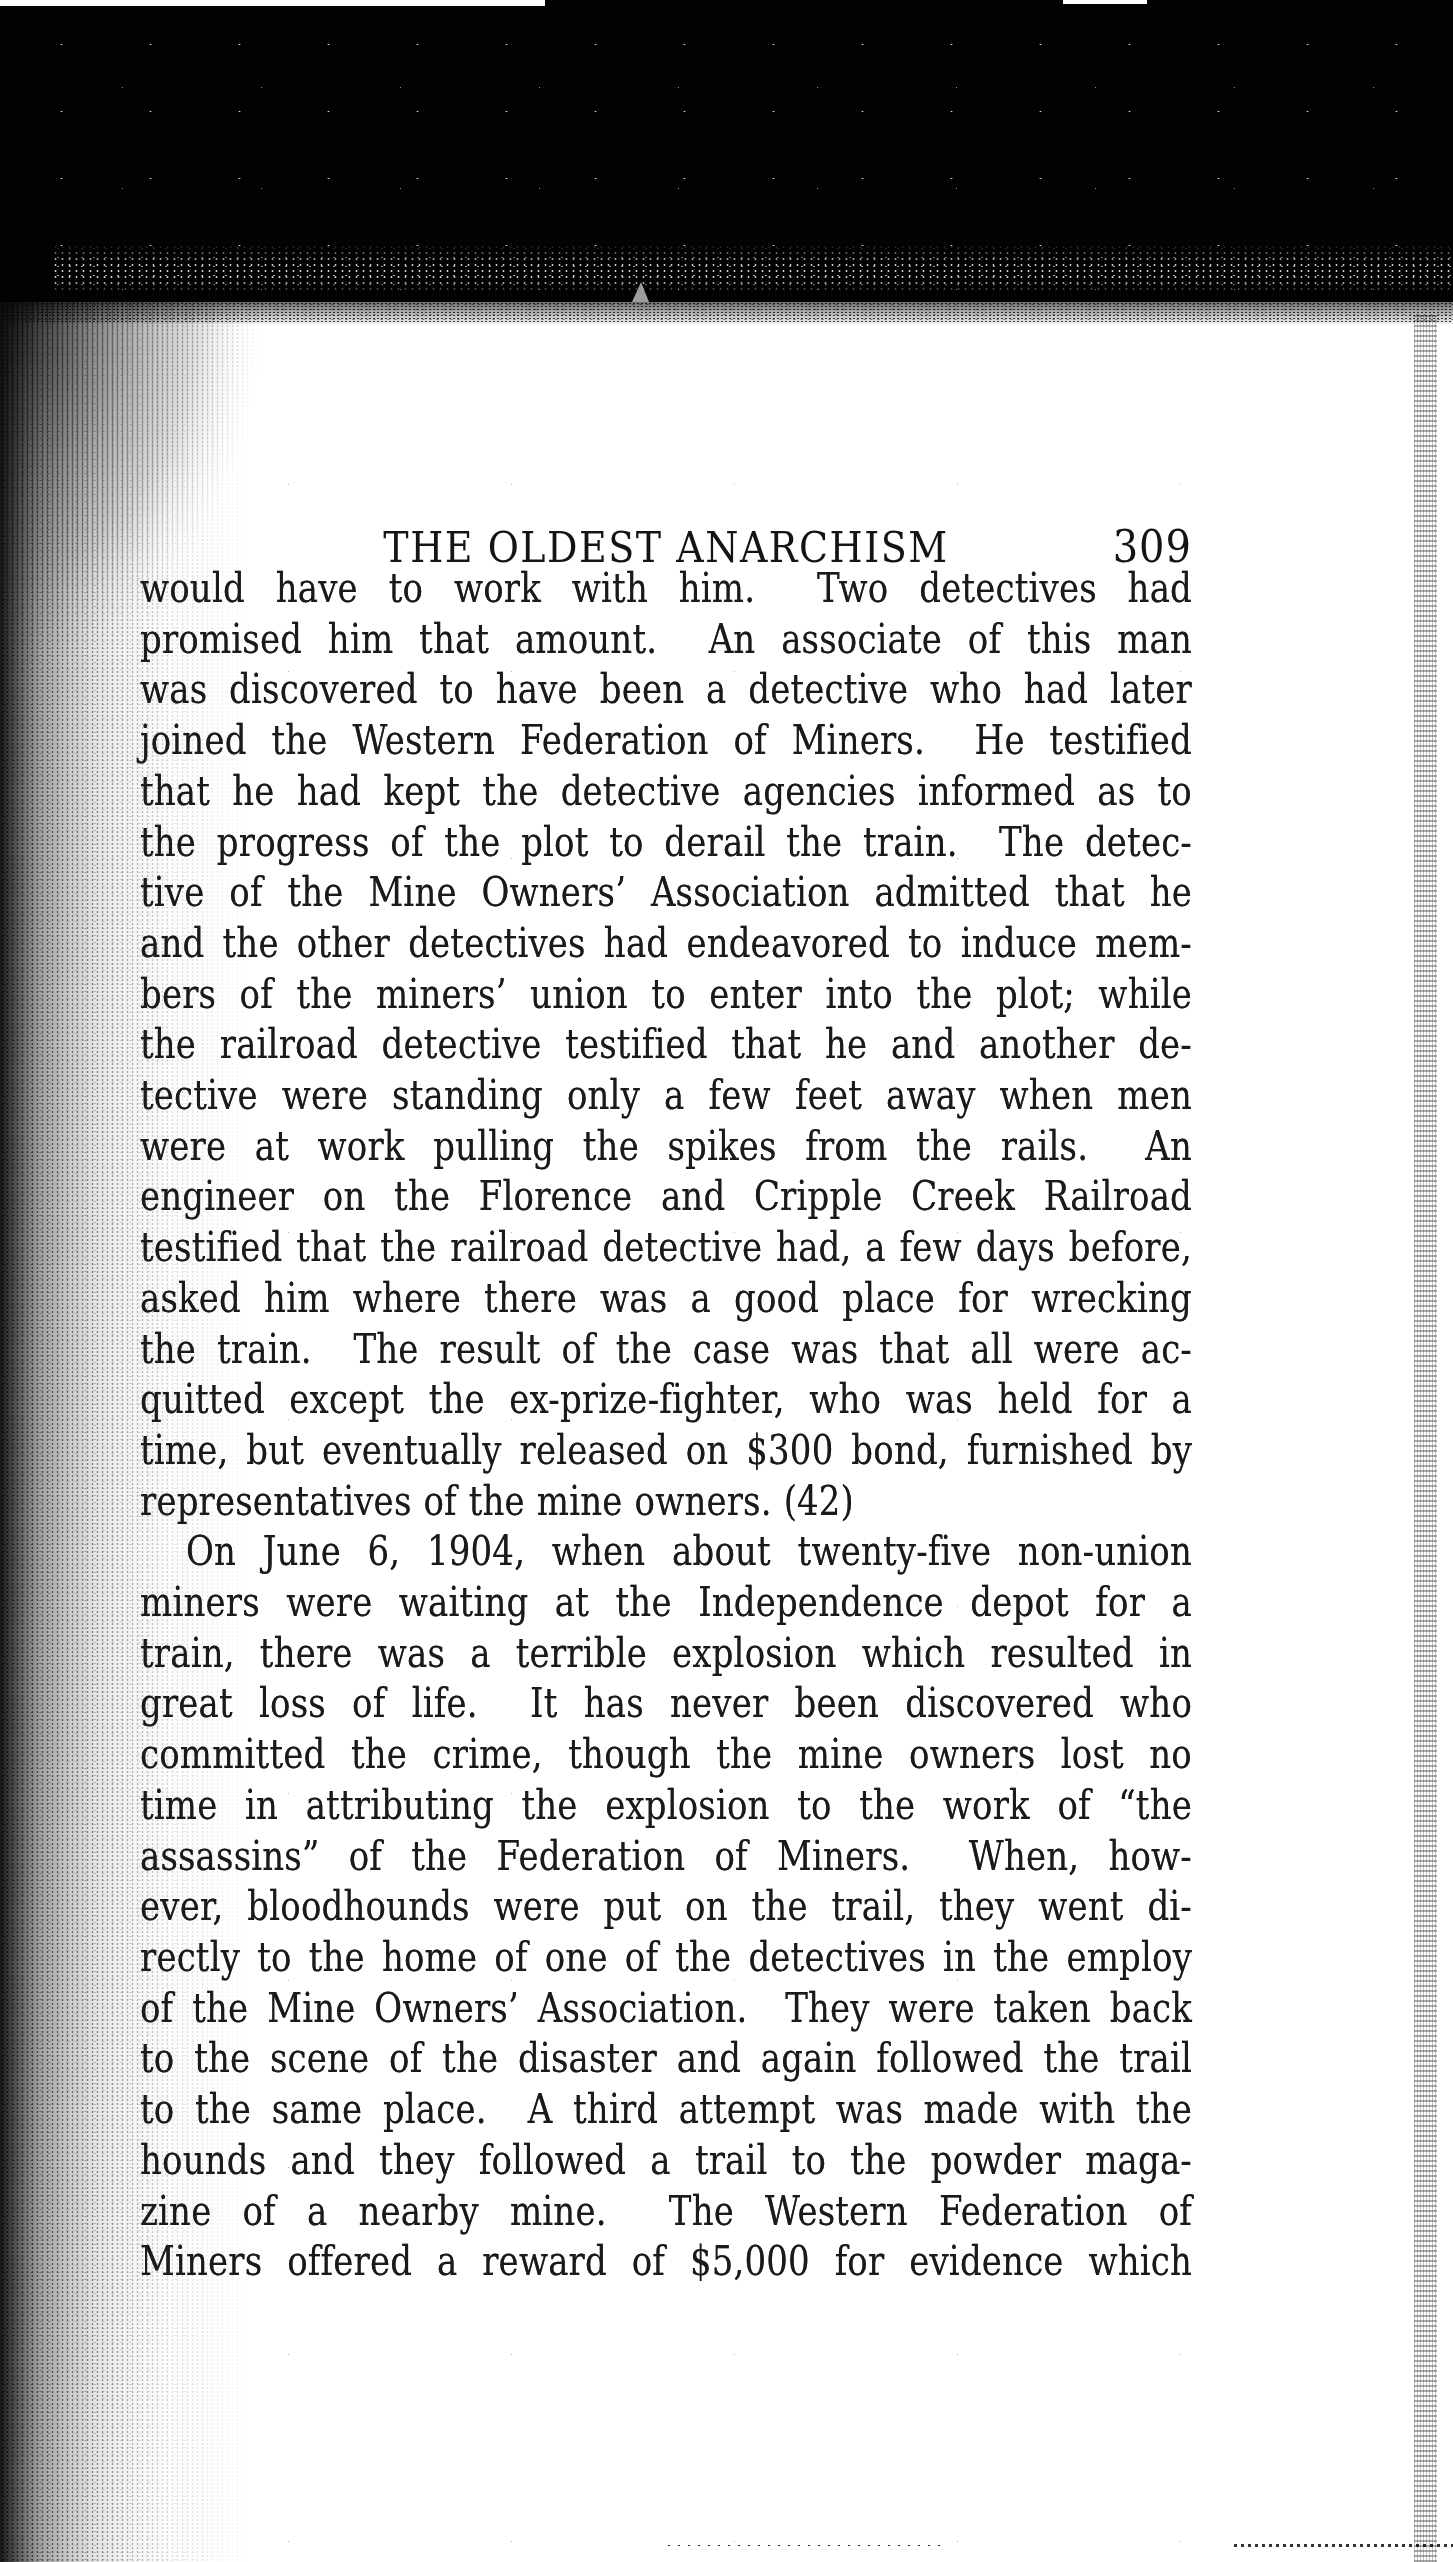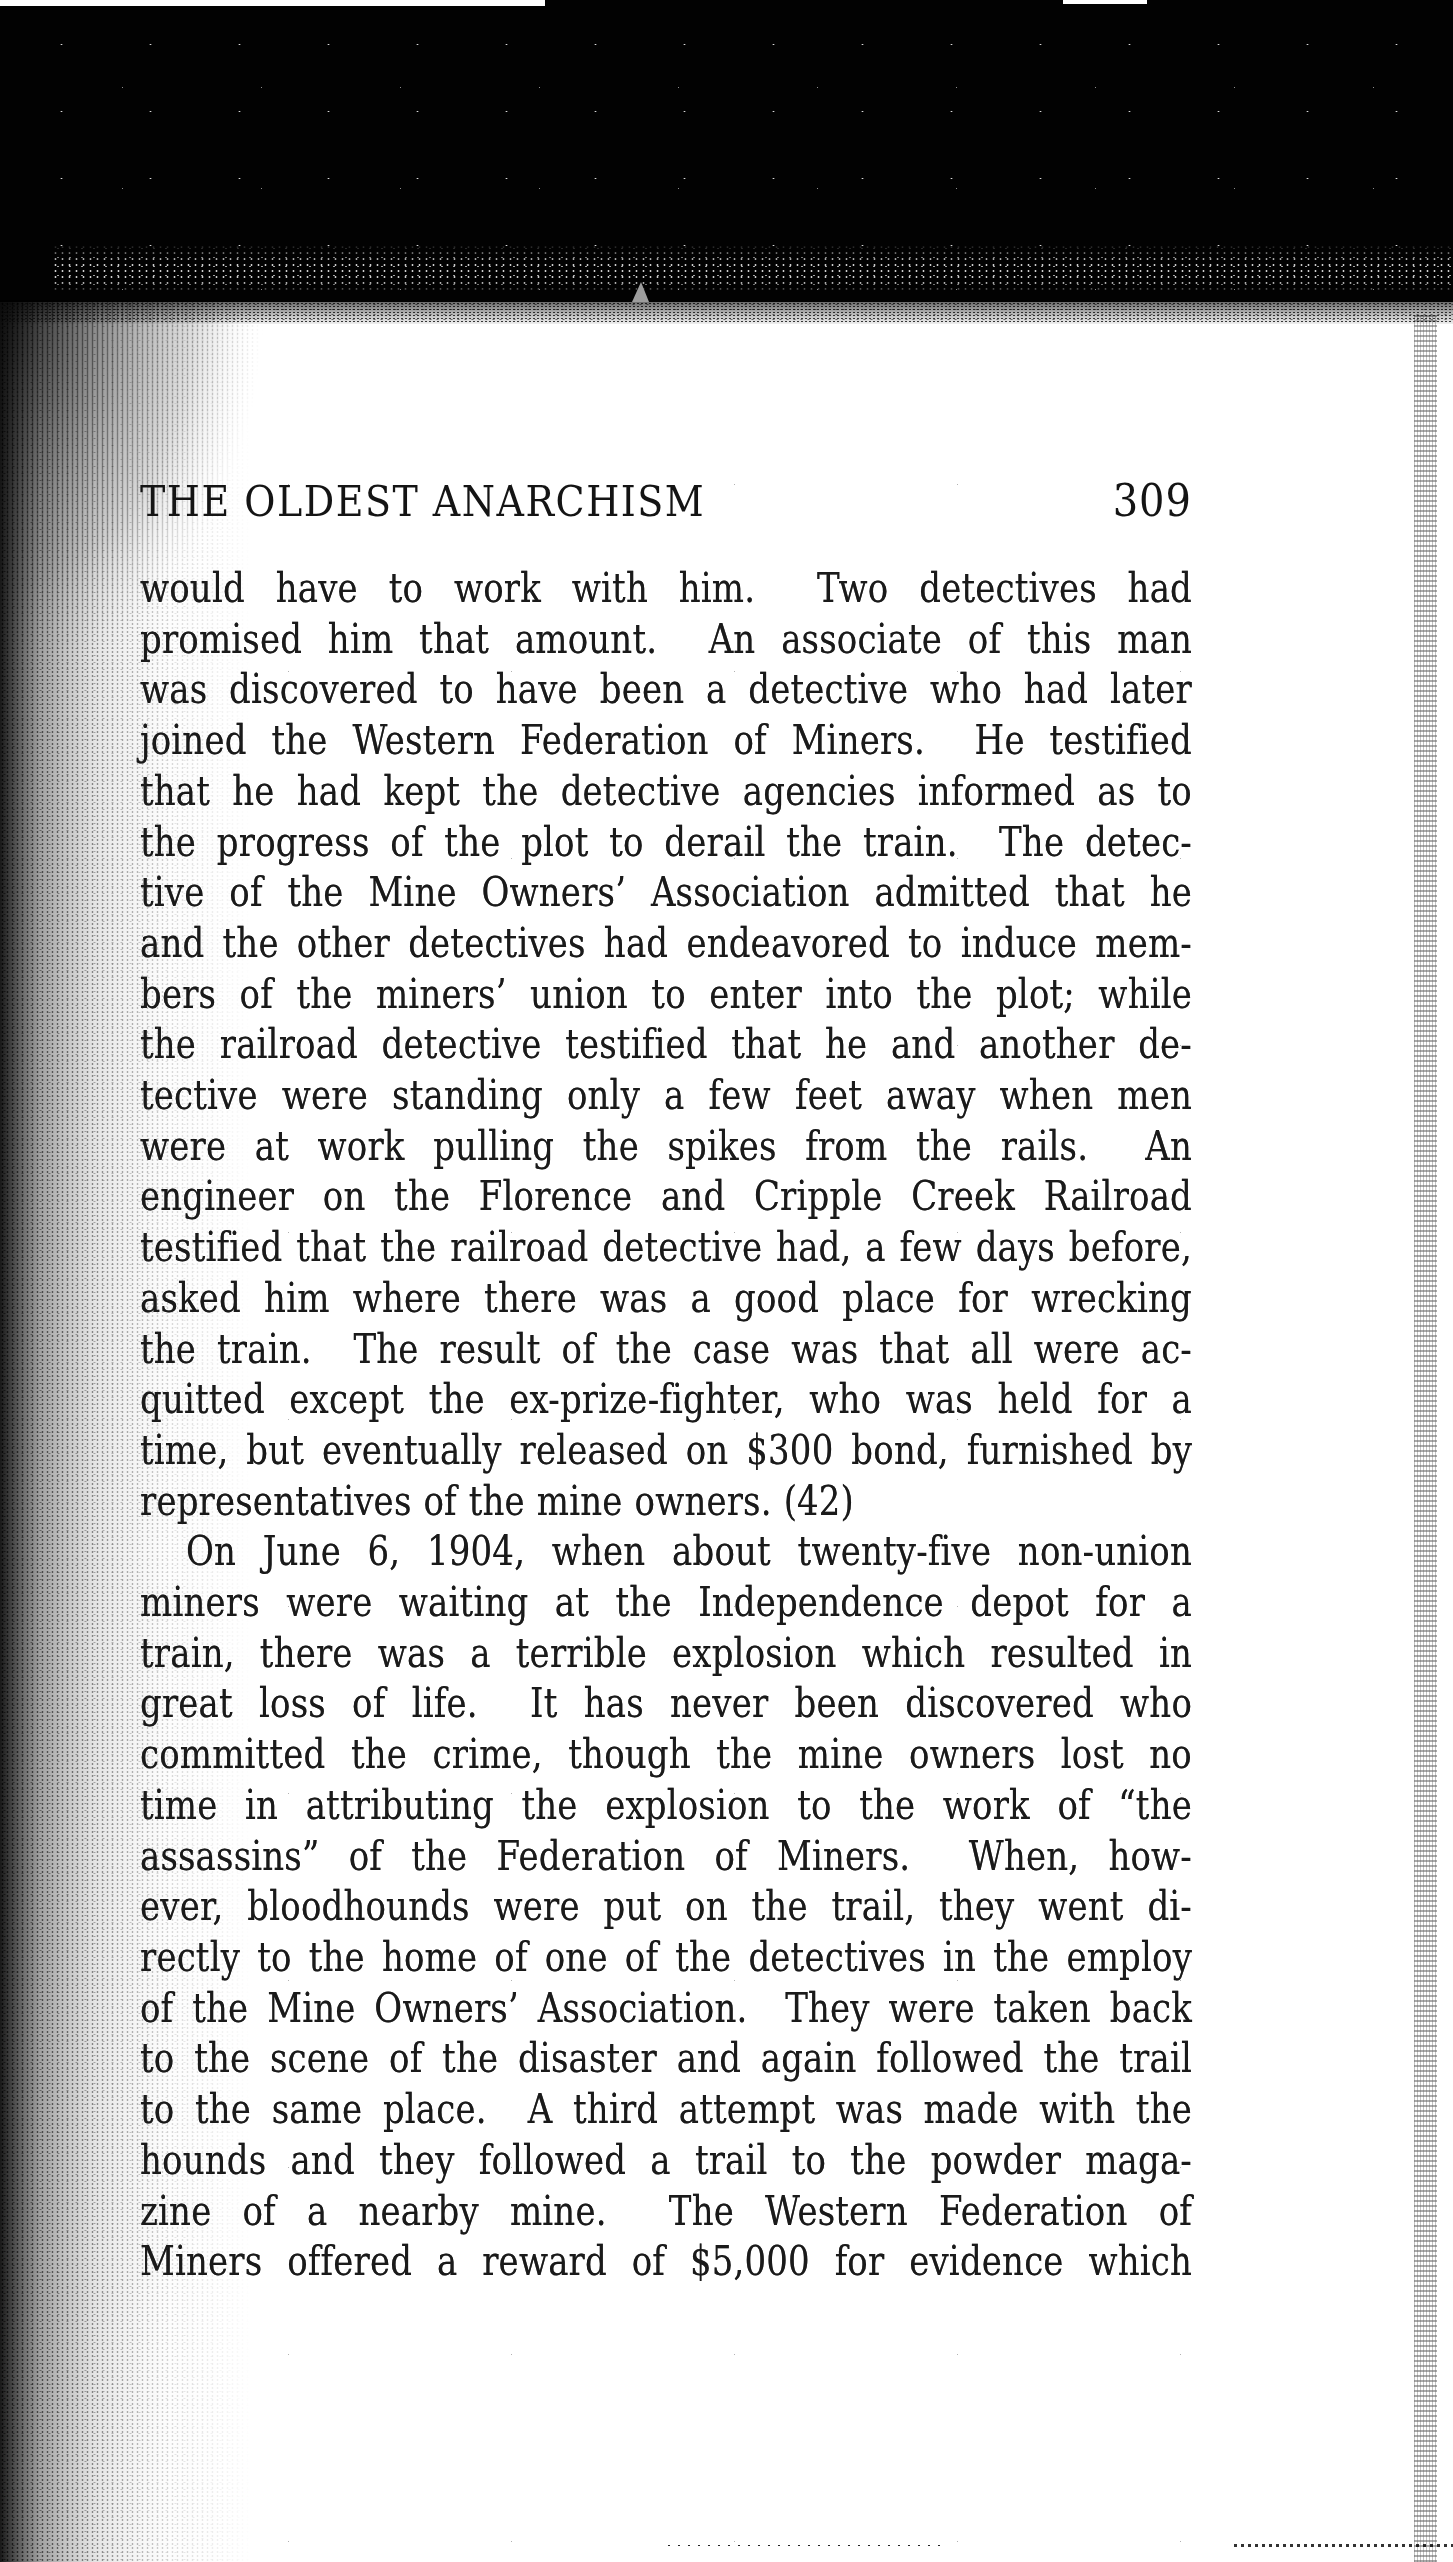--- a/index.html
+++ b/index.html
@@ -81,22 +81,22 @@
     position: absolute; left: 140px; right: 60px; top: 330px; bottom: 20px;
     background-image: radial-gradient(rgba(0,0,0,.6) 0.7px, transparent 1px);
     background-size: 223px 187px;
     background-position: 37px 61px;
     opacity: .5;
     pointer-events: none;
   }
 
   
   .running-head {
-    position: absolute; left: 140px; top: 480px; width: 1052px; height: 48px;
-    text-align: left;
+    position: absolute; left: 140px; top: 526px; width: 1052px; height: 48px;
+    text-align: center;
   }
   .running-head .title {
     display: inline-block;
     font-size: 38px; letter-spacing: 1.5px;
     transform: scaleY(1.12); transform-origin: 50% 70%;
     color: #141414;
   }
   .running-head .pagenum {
     position: absolute; right: 0; top: -1px;
     display: inline-block;

